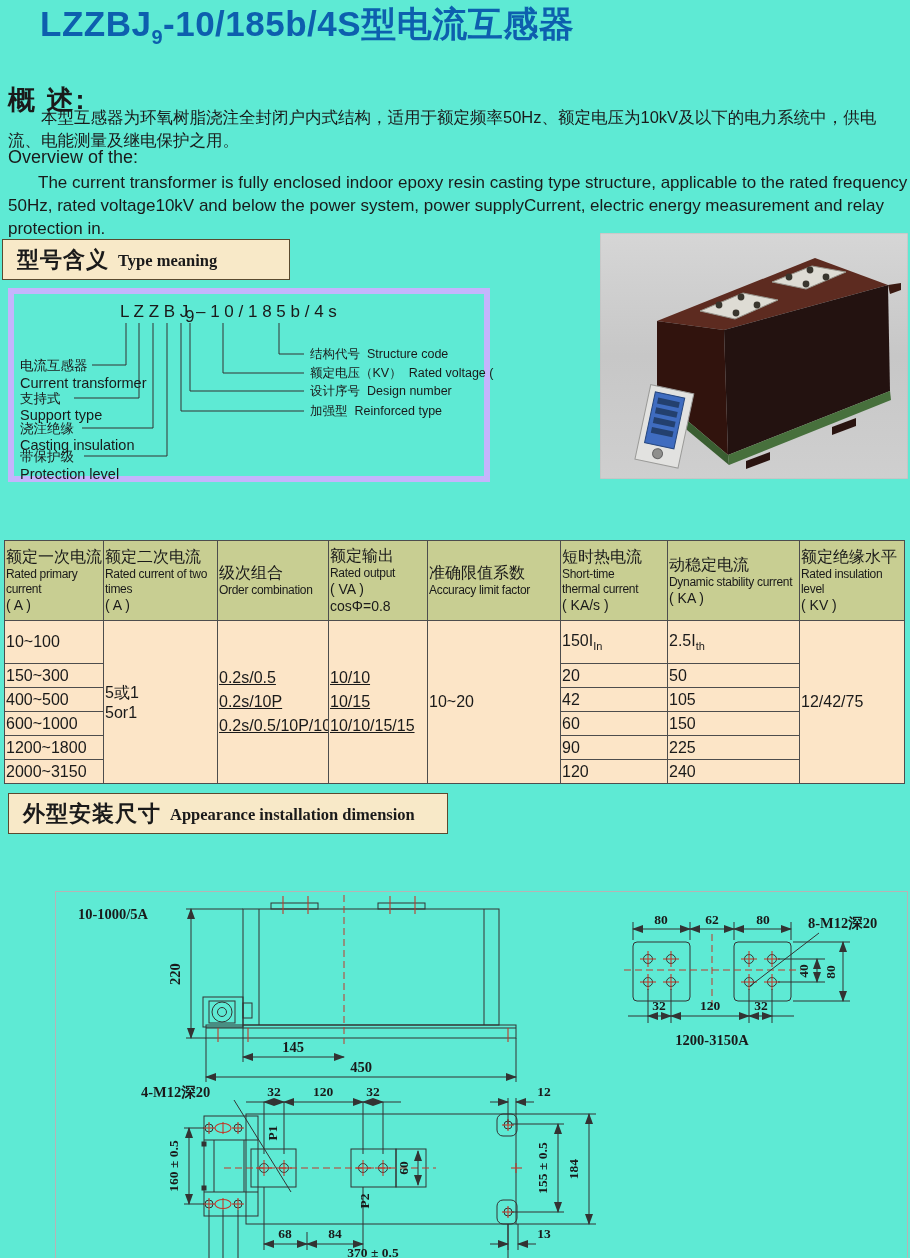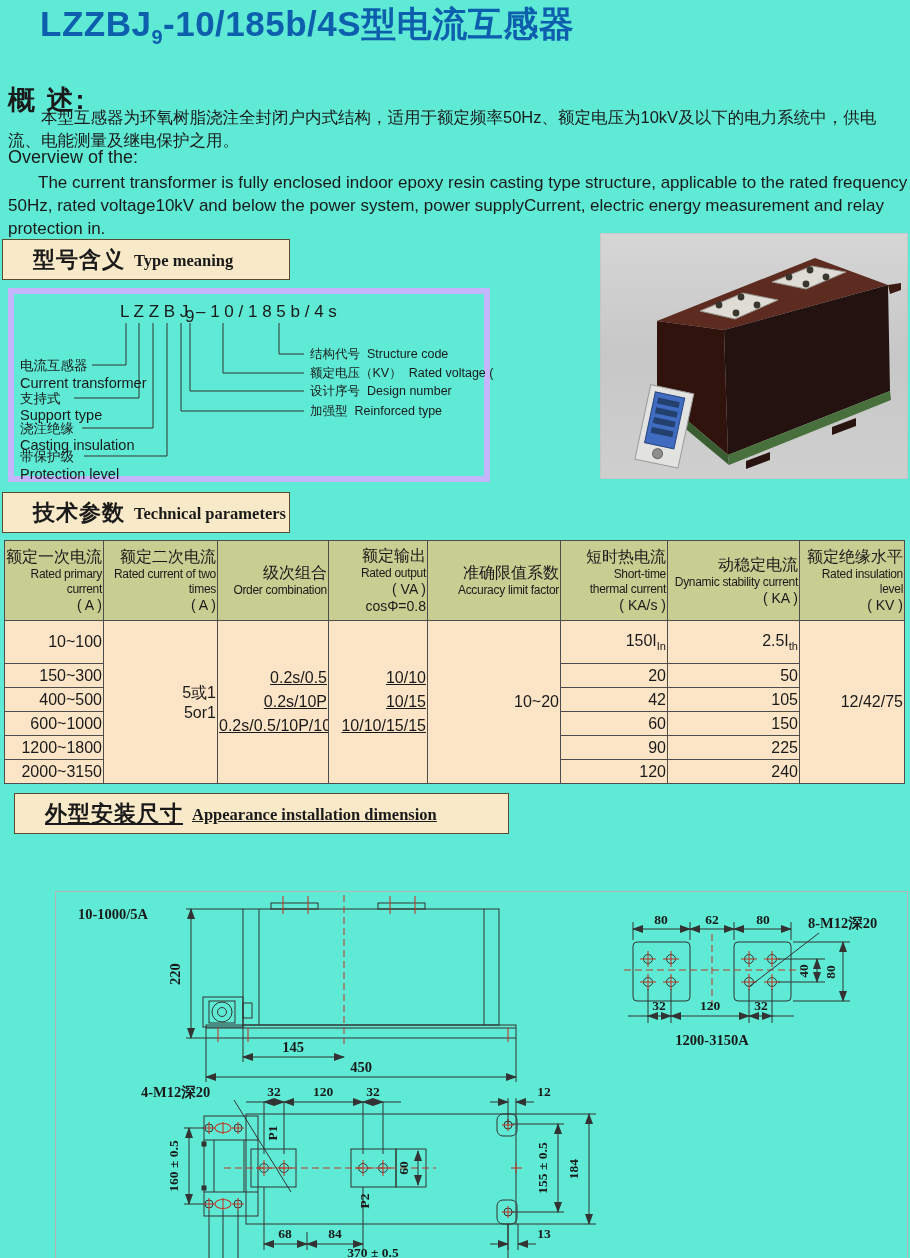--- a/index.html
+++ b/index.html
@@ -11,30 +11,30 @@
   .title sub{font-size:20px;}
   
   .ov-zh-hd{position:absolute;left:8px;top:82px;font-size:27px;font-weight:bold;letter-spacing:2px;}
   .para-zh{position:absolute;left:8px;top:106px;width:898px;font-size:16.5px;line-height:23px;
            text-indent:33px;margin:0;}
   .ov-en-hd{position:absolute;left:8px;top:134px;font-size:18px;margin-top:13px;}
   .para-en{position:absolute;left:8px;top:171px;width:900px;font-size:17px;line-height:23px;
            text-indent:30px;margin:0;}
   
   .sec{position:absolute;background:#f8e9c8;border:1px solid #5a4a2f;display:flex;
-       align-items:center;padding-left:30px;box-sizing:border-box;height:41px;}
+       align-items:center;padding-left:14px;box-sizing:border-box;height:41px;}
   .sec .zh{font-family:"Liberation Serif",serif;font-weight:bold;font-size:22px;letter-spacing:1px;}
   .sec .en{font-family:"Liberation Serif",serif;font-weight:bold;font-size:16.5px;margin-left:9px;padding-top:3px;}
   
   .diagram{position:absolute;left:8px;top:288px;width:482px;height:194px;border:6px solid #c4b5fd;box-sizing:border-box;}
   
   .photo{position:absolute;left:600px;top:233px;width:308px;height:246px;}
   
   .ttable{position:absolute;left:4px;top:540px;border-collapse:collapse;table-layout:fixed;width:900px;}
-  .ttable td,.ttable th{border:1px solid #4d4d4d;text-align:right;vertical-align:middle;
+  .ttable td,.ttable th{border:1px solid #4d4d4d;text-align:left;vertical-align:middle;
        padding:0 1px;overflow:hidden;}
   .ttable th{background:#c8ce92;font-weight:normal;}
   .ttable td{background:#fce5c7;font-size:16px;}
   .h-zh{font-size:16px;font-weight:500;line-height:20px;}
   .h-en{font-size:12px;line-height:15px;letter-spacing:-0.3px;}
   .h-unit{font-size:14px;line-height:17px;}
   .tri{line-height:24px;font-size:16px;text-decoration:underline;}
   .sub2{font-size:11px;}
   
   .drawbox{position:absolute;left:55px;top:843px;width:851px;height:411px;border:1px solid #b5b5b5;margin-top:48px;}
@@ -142,24 +142,20 @@
         <rect x="48" y="161" width="30" height="52" fill="#3f6cc0" stroke="#27477e"></rect>
         <rect x="52" y="166" width="22" height="6" fill="#23406f"></rect>
         <rect x="52" y="176" width="22" height="6" fill="#23406f"></rect>
         <rect x="52" y="186" width="22" height="6" fill="#23406f"></rect>
         <rect x="52" y="196" width="22" height="6" fill="#23406f"></rect>
         <circle cx="63" cy="221" r="5" fill="#8f8f8d" stroke="#666"></circle>
       </g>
     </svg>
   </div>
 
-  <div class="sec" style="left:2px;top:492px;width:288px;">
-    <span class="zh">技术参数</span>
-    <span class="en">Technical parameters</span>
-  </div>
 
   <table class="ttable">
     <colgroup>
       <col style="width:99px">
         <col style="width:114px">
         <col style="width:111px">
         <col style="width:99px">
       <col style="width:133px">
         <col style="width:107px">
         <col style="width:132px">
@@ -250,21 +246,21 @@
       <td>225</td>
     </tr>
     <tr style="height:24px">
       <td>2000~3150</td>
       <td>120</td>
       <td>240</td>
     </tr>
   </tbody>
     </table>
 
-  <div class="sec" style="left:14px;top:793px;width:495px;text-decoration:underline;">
+  <div class="sec" style="left:8px;top:793px;width:440px;">
     <span class="zh">外型安装尺寸</span>
     <span class="en">Appearance installation dimension</span>
   </div>
 
   <div class="drawbox">
     <svg width="851" height="411" viewBox="0 0 851 411">
       <defs>
         <marker id="arr" markerWidth="11" markerHeight="8" refX="10" refY="4" orient="auto-start-reverse" markerUnits="userSpaceOnUse">
           <path d="M0,0 L11,4 L0,8 z" fill="#333"></path>
         </marker>

